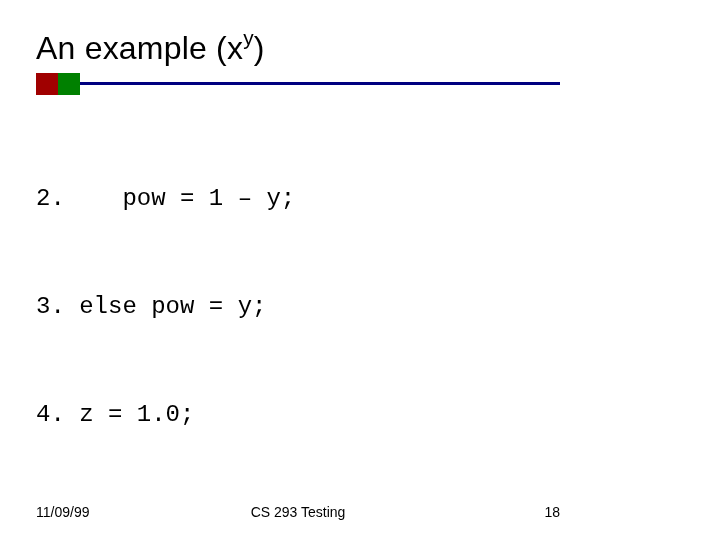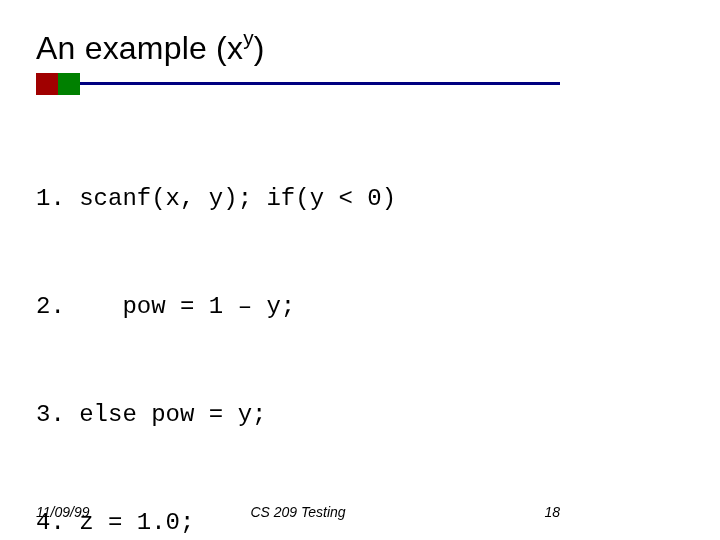--- a/index.html
+++ b/index.html
@@ -69,21 +69,20 @@
     position: absolute;
     left: 36px;
     right: 36px;
     bottom: 20px;
     font-size: 14px;
     font-family: Arial, Helvetica, sans-serif;
     color: #000;
     display: flex;
     justify-content: space-between;
     align-items: baseline;
-    font-style: italic;
   }
   .footer .center {
     position: absolute;
     left: 0;
     right: 0;
     text-align: center;
   }
 </style>
 </head>
 <body>
@@ -94,30 +93,29 @@
     <span>An example (x</span><sup>y</sup><span>)</span>
   </h1>
 
   <div class="titlebar">
     <div class="sq red"></div>
     <div class="sq green"></div>
     <div class="hr"></div>
   </div>
 
   <div class="code">
-    <span class="row"><span class="num">1.</span><span> scanf(x, y); if(y &lt; 0)</span></span>
     <span class="row"><span class="num">2.</span><span>    pow = 1 – y;</span></span>
     <span class="row"><span class="num">3.</span><span> else pow = y;</span></span>
     <span class="row"><span class="num">4.</span><span> z = 1.0;</span></span>
     
     
     
     
     
   </div>
 
   <div class="footer">
     <span>11/09/99</span>
-    <span class="center">CS 209 Testing</span>
+    <span class="center">CS 293 Testing</span>
     <span>18</span>
   </div>
 
 </div>
 
 </body></html>

